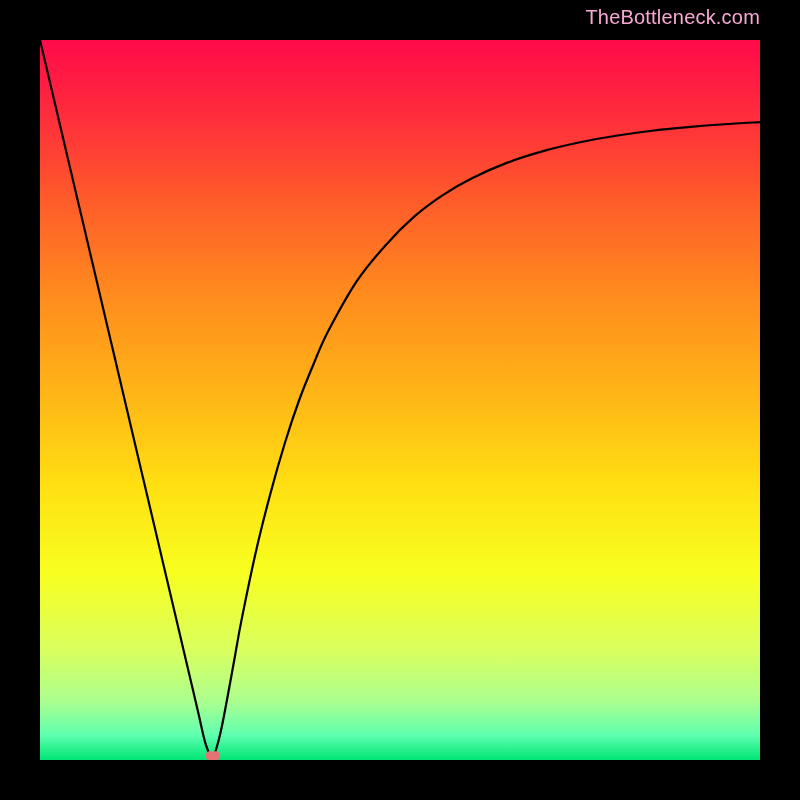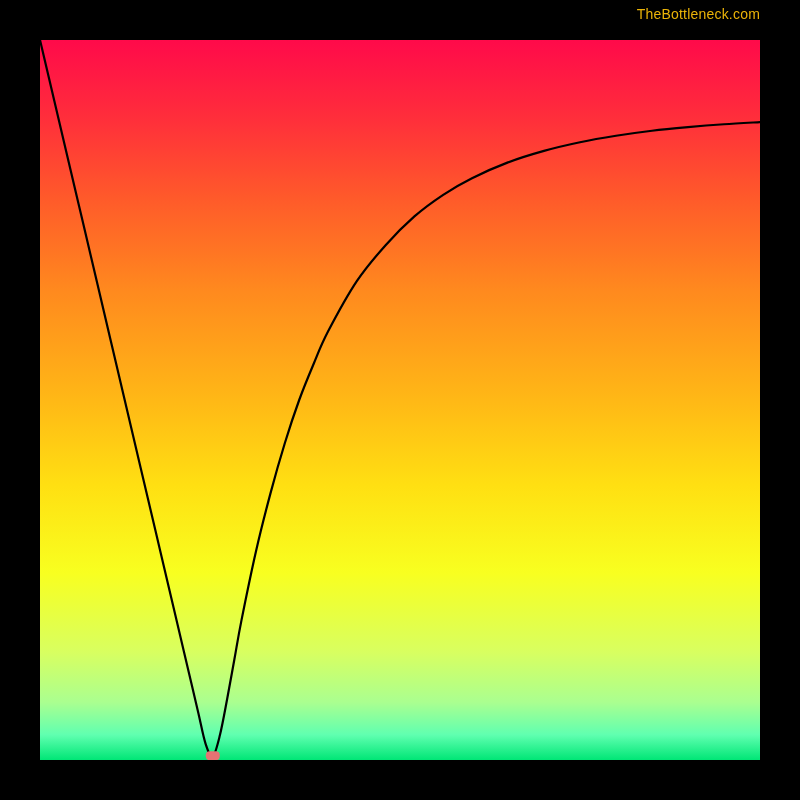--- a/index.html
+++ b/index.html
@@ -21,22 +21,22 @@
     position: absolute;
     left: 40px;
     top: 40px;
     width: 720px;
     height: 720px;
   }
   .watermark {
     position: absolute;
     top: 6px;
     right: 40px;
-    color: #eab308;
-    font-size: 14px;
+    color: #f9a8d4;
+    font-size: 20px;
     font-weight: 500;
     letter-spacing: 0.2px;
   }
   svg { display: block; }
 </style>
 </head>
 <body>
 
 <div class="frame">
   <div class="watermark">TheBottleneck.com</div>

